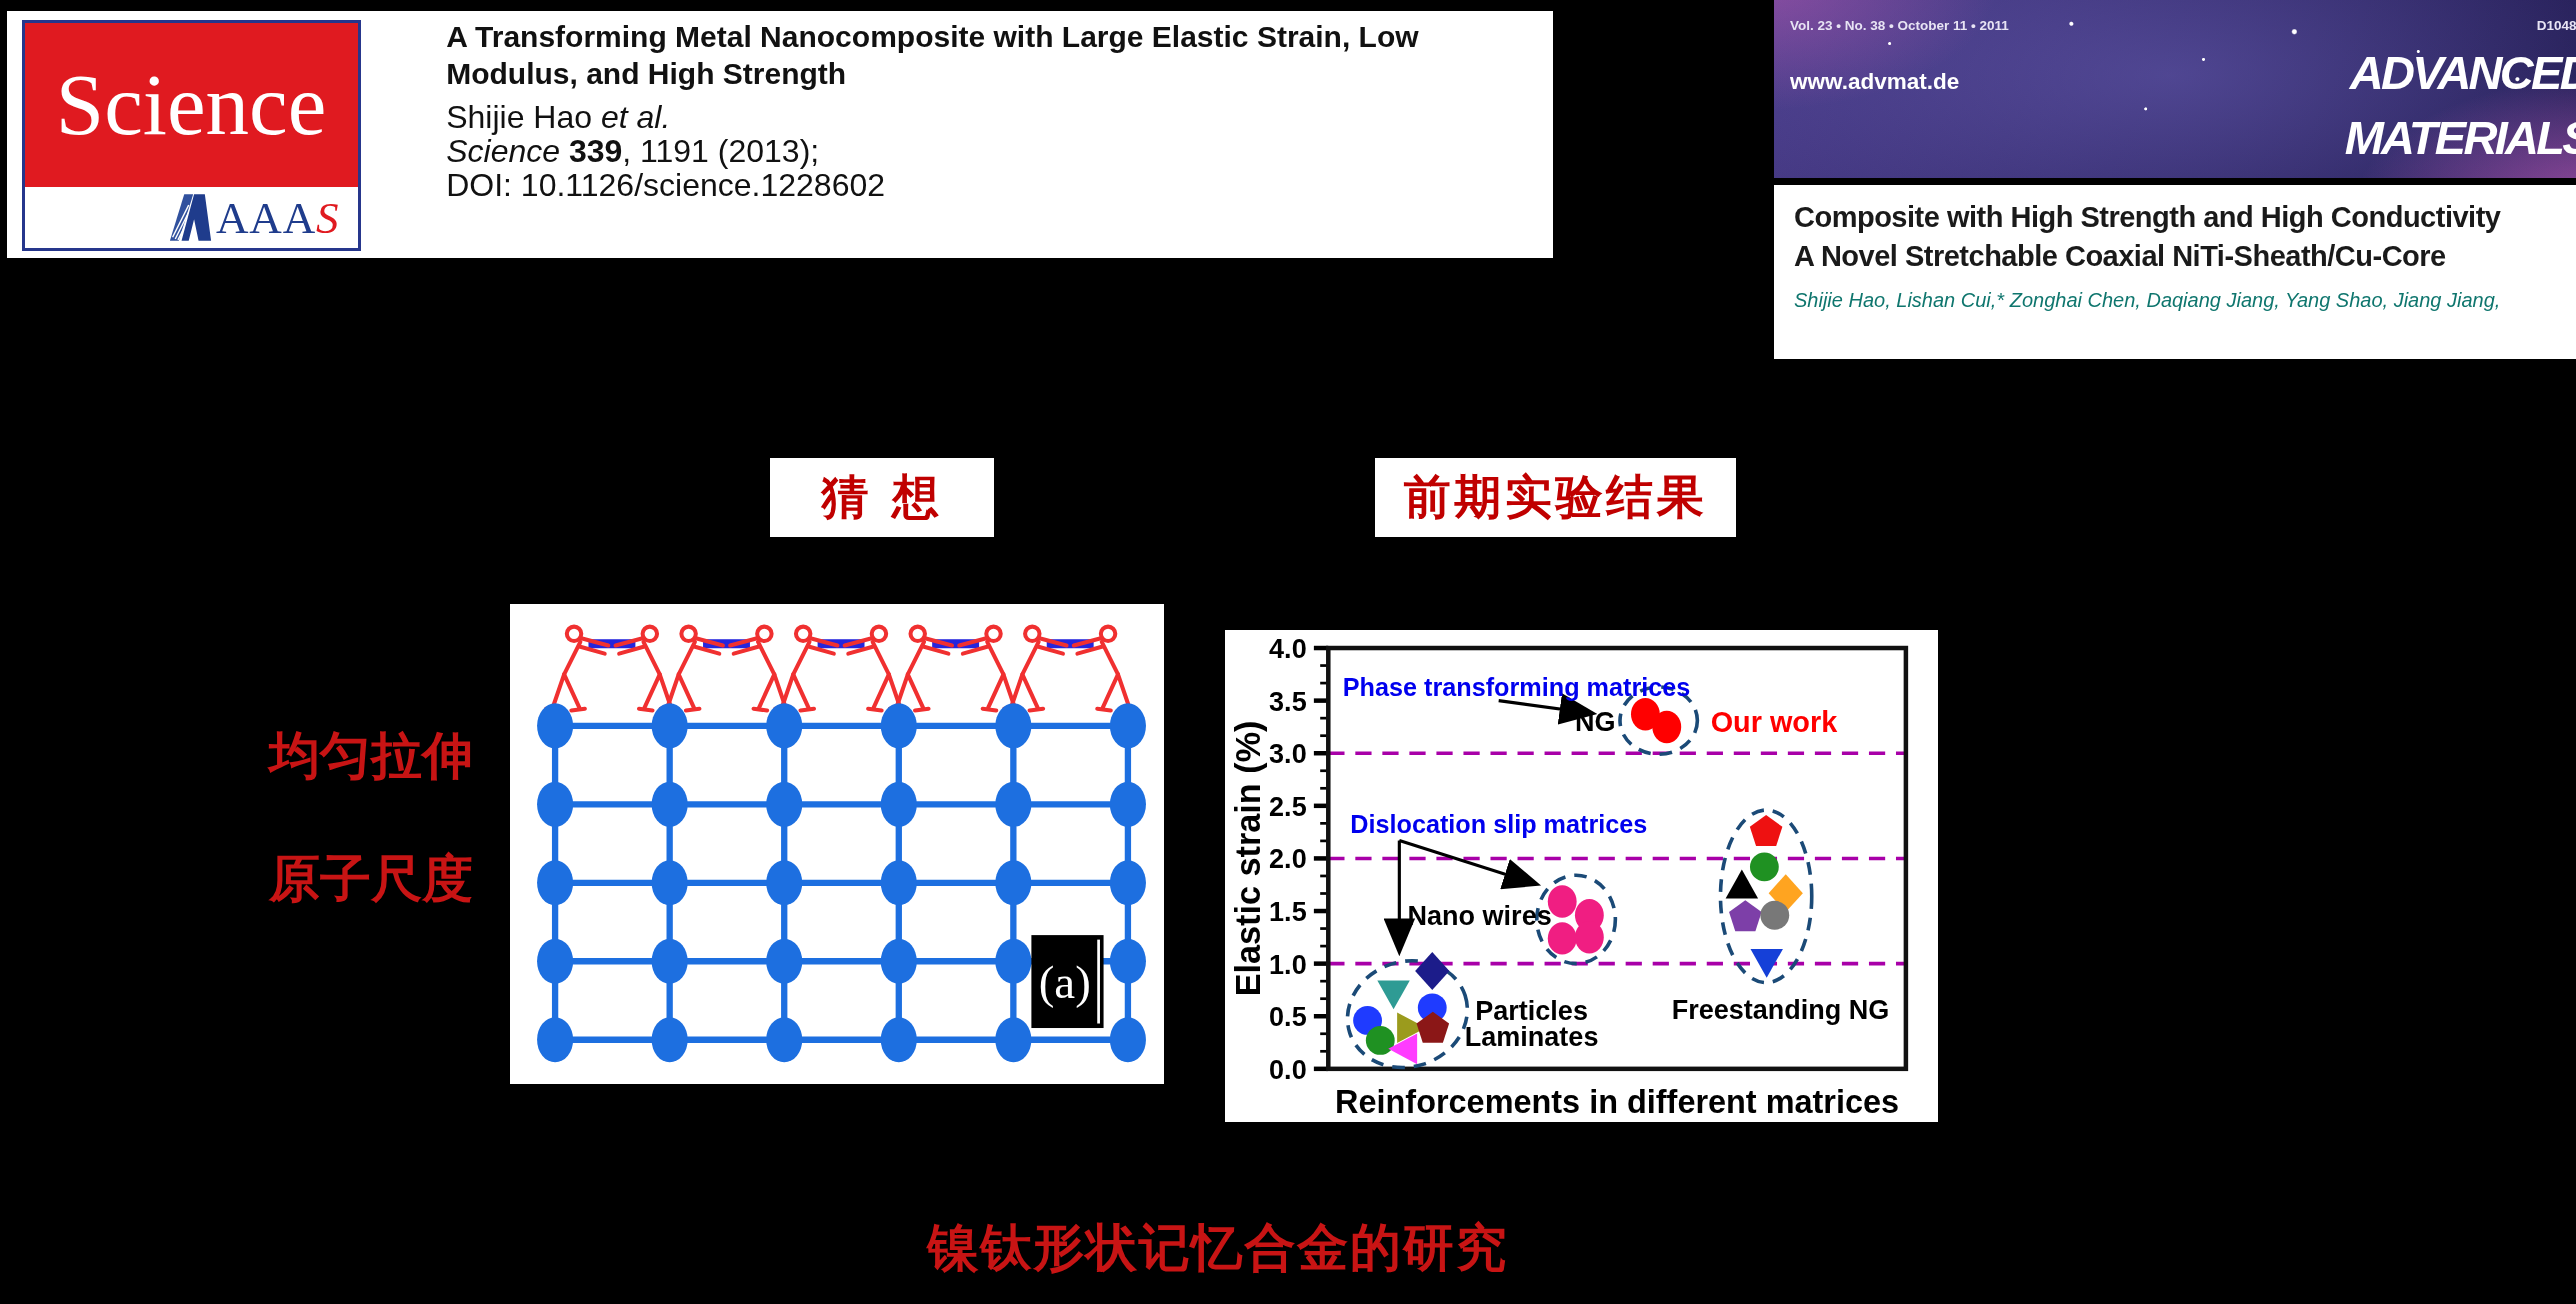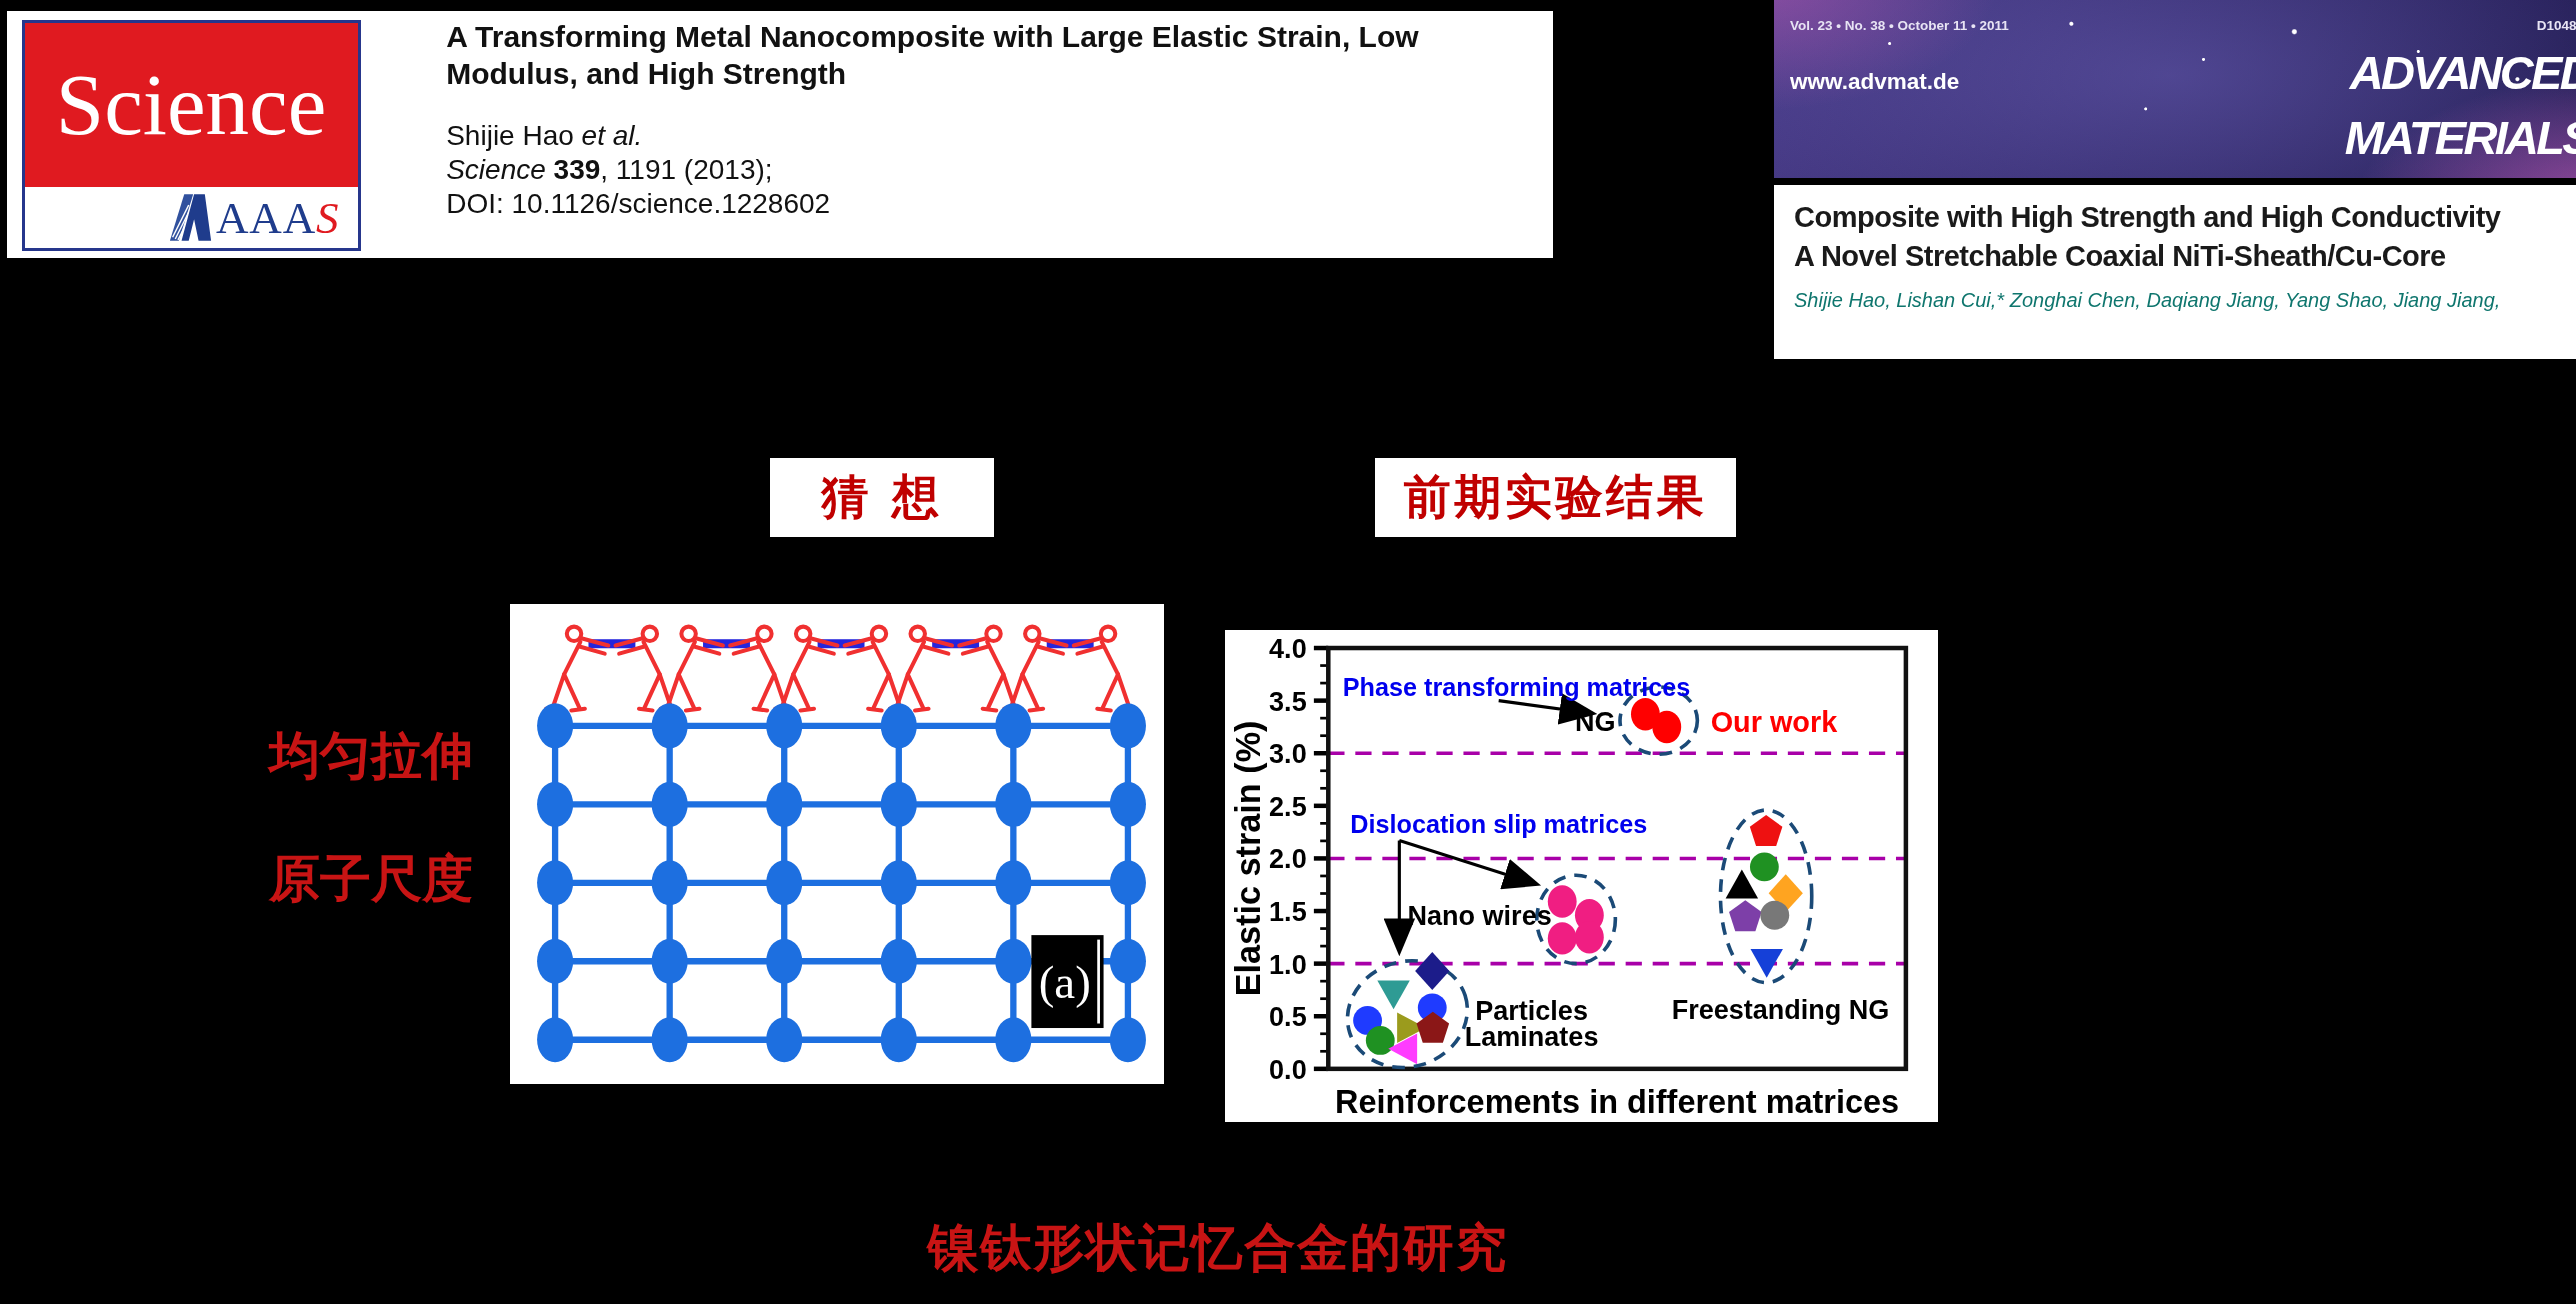--- a/index.html
+++ b/index.html
@@ -11,21 +11,21 @@
                 border:3.6px solid #26368C;background:#fff;box-sizing:border-box;}
   .science-logo-red{position:absolute;left:0;top:0;right:0;height:164px;background:#E01A20;
                     display:flex;align-items:center;justify-content:center;}
   .science-logo-red span{color:#fff;font-family:"Liberation Serif",serif;font-size:87px;font-weight:500;}
   .aaas-row{position:absolute;left:0;right:0;bottom:0;height:60px;display:flex;align-items:center;
             justify-content:flex-end;padding-right:19px;}
   .aaas-row .aaas-blue{color:#1F3C8C;font-family:"Liberation Serif",serif;font-size:45px;letter-spacing:0.9px;margin-left:3.6px;}
   .aaas-row .aaas-red{color:#E01A20;font-family:"Liberation Serif",serif;font-style:italic;font-size:45px;}
   .cite{position:absolute;left:439px;top:7.2px;width:1091px;color:#111;}
   .cite-title{font-size:30px;font-weight:bold;line-height:37px;}
-  .cite-meta{margin-top:27px;font-size:28px;line-height:34px;}
+  .cite-meta{margin-top:8px;font-size:32px;line-height:34px;}
   .it{font-style:italic;} .bd{font-weight:bold;}
   
   .advmat-card{position:absolute;left:1774px;top:0;width:826px;height:359px;}
   .advmat-cover{position:absolute;left:0;top:0;right:0;height:198px;overflow:hidden;
     background:
       radial-gradient(2.7px 2.7px at 14% 22%, #ffffff 40%, rgba(255,255,255,0) 70%),
       radial-gradient(3.6px 3.6px at 36% 12%, #ffffff 40%, rgba(255,255,255,0) 70%),
       radial-gradient(2.7px 2.7px at 52% 30%, #ffffff 40%, rgba(255,255,255,0) 70%),
       radial-gradient(4.5px 4.5px at 63% 16%, #ffffff 40%, rgba(255,255,255,0) 70%),
       radial-gradient(2.7px 2.7px at 78% 26%, #ffffff 40%, rgba(255,255,255,0) 70%),

